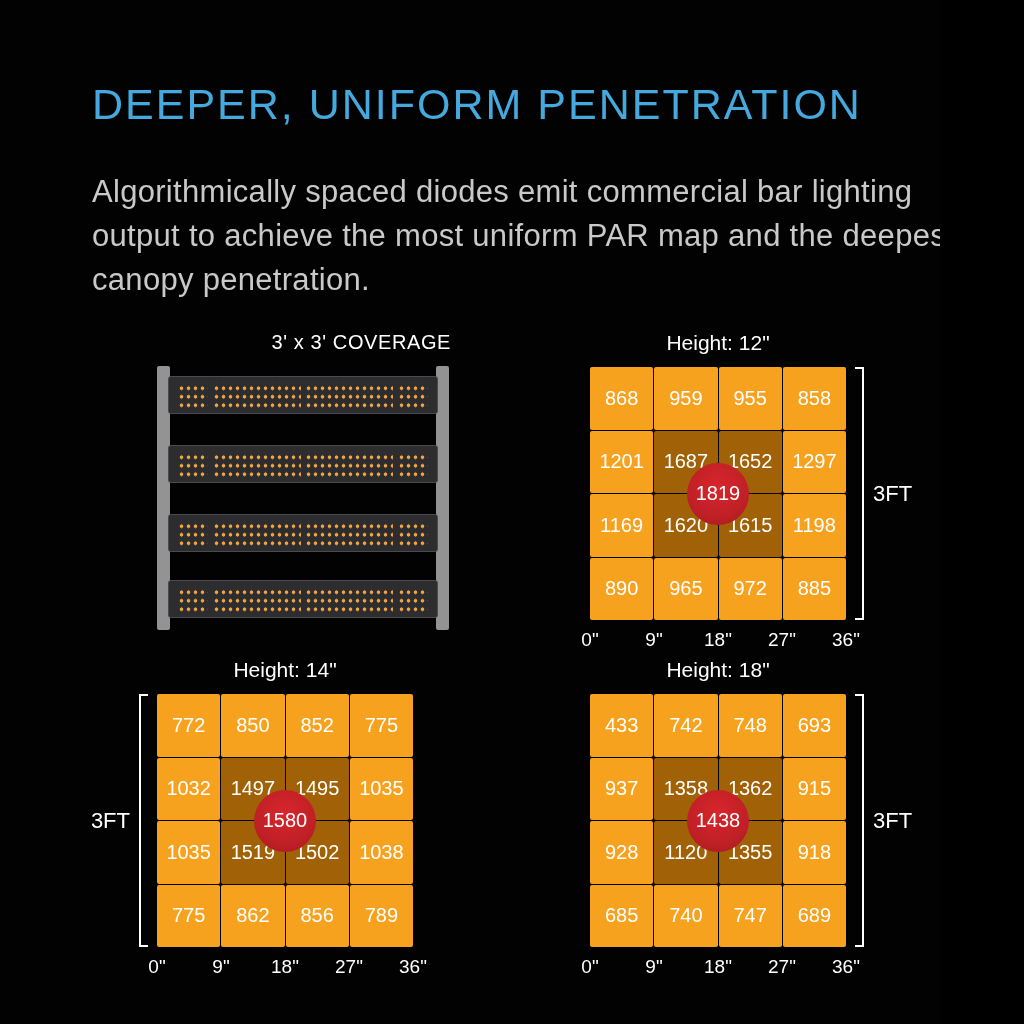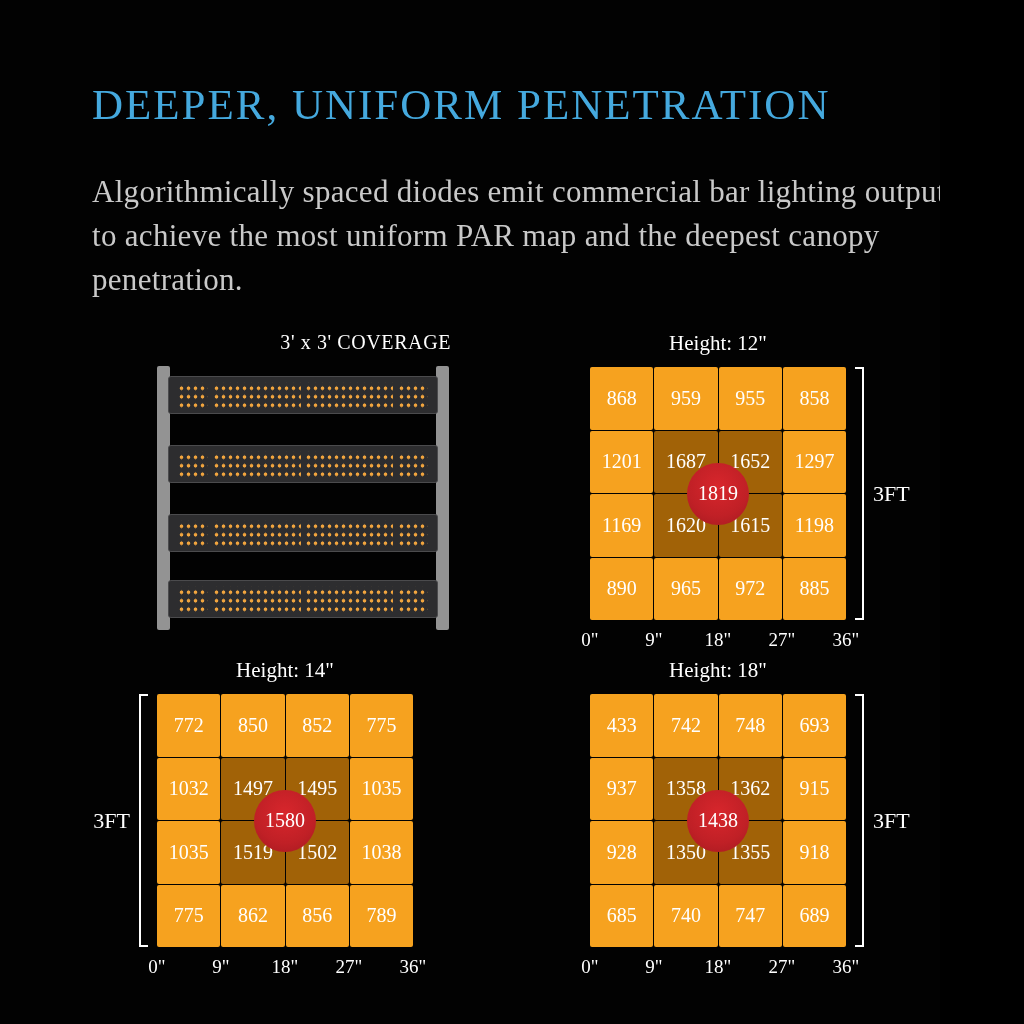--- a/index.html
+++ b/index.html
@@ -1,18 +1,18 @@
 <!DOCTYPE html>
 <html><head>
 <meta charset="utf-8">
 <style>
   html,body{margin:0;padding:0;background:#000;}
   .canvas{
     position:relative;width:940px;height:1024px;background:#020202;
-    font-family:Liberation Serif, serif;overflow:hidden;
+    font-family:Liberation Sans, sans-serif;overflow:hidden;
   }
   .page-title{
     position:absolute;left:92px;top:80px;margin:0;
     font-size:43px;font-weight:500;letter-spacing:2px;color:#45a9de;white-space:nowrap;
   }
   .page-desc{
     position:absolute;left:92px;top:170px;margin:0;width:870px;
     font-size:31px;line-height:44px;color:#c9c9c9;font-weight:400;letter-spacing:0.3px;
   }
   
@@ -190,21 +190,21 @@
       <div class="par-grid">
           <div class="par-cell">433</div>
           <div class="par-cell">742</div>
           <div class="par-cell">748</div>
           <div class="par-cell">693</div>
           <div class="par-cell">937</div>
           <div class="par-cell hot">1358</div>
           <div class="par-cell hot">1362</div>
           <div class="par-cell">915</div>
           <div class="par-cell">928</div>
-          <div class="par-cell hot">1350</div>
+          <div class="par-cell hot">1120</div>
           <div class="par-cell hot">1355</div>
           <div class="par-cell">918</div>
           <div class="par-cell">685</div>
           <div class="par-cell">740</div>
           <div class="par-cell">747</div>
           <div class="par-cell">689</div>
         </div>
       <div class="peak-circle">
         <span>1438</span>
       </div>

